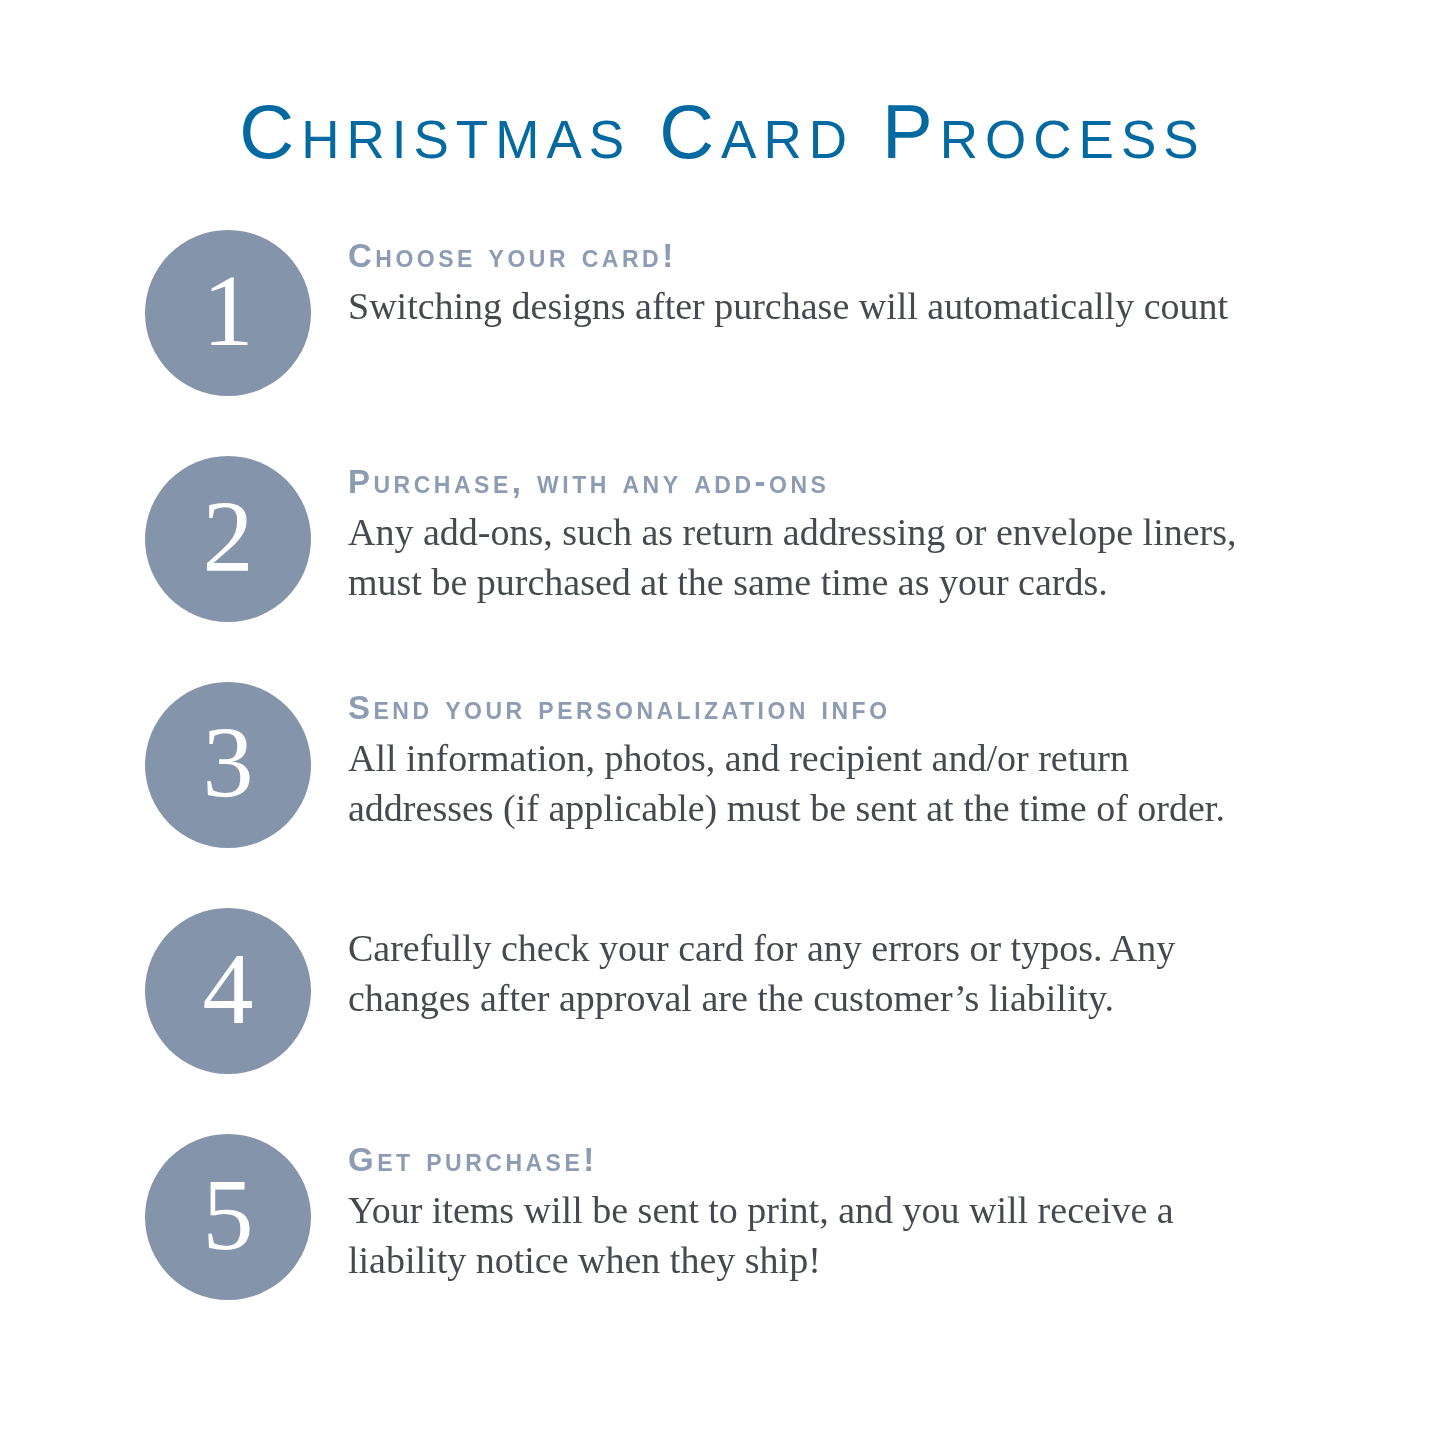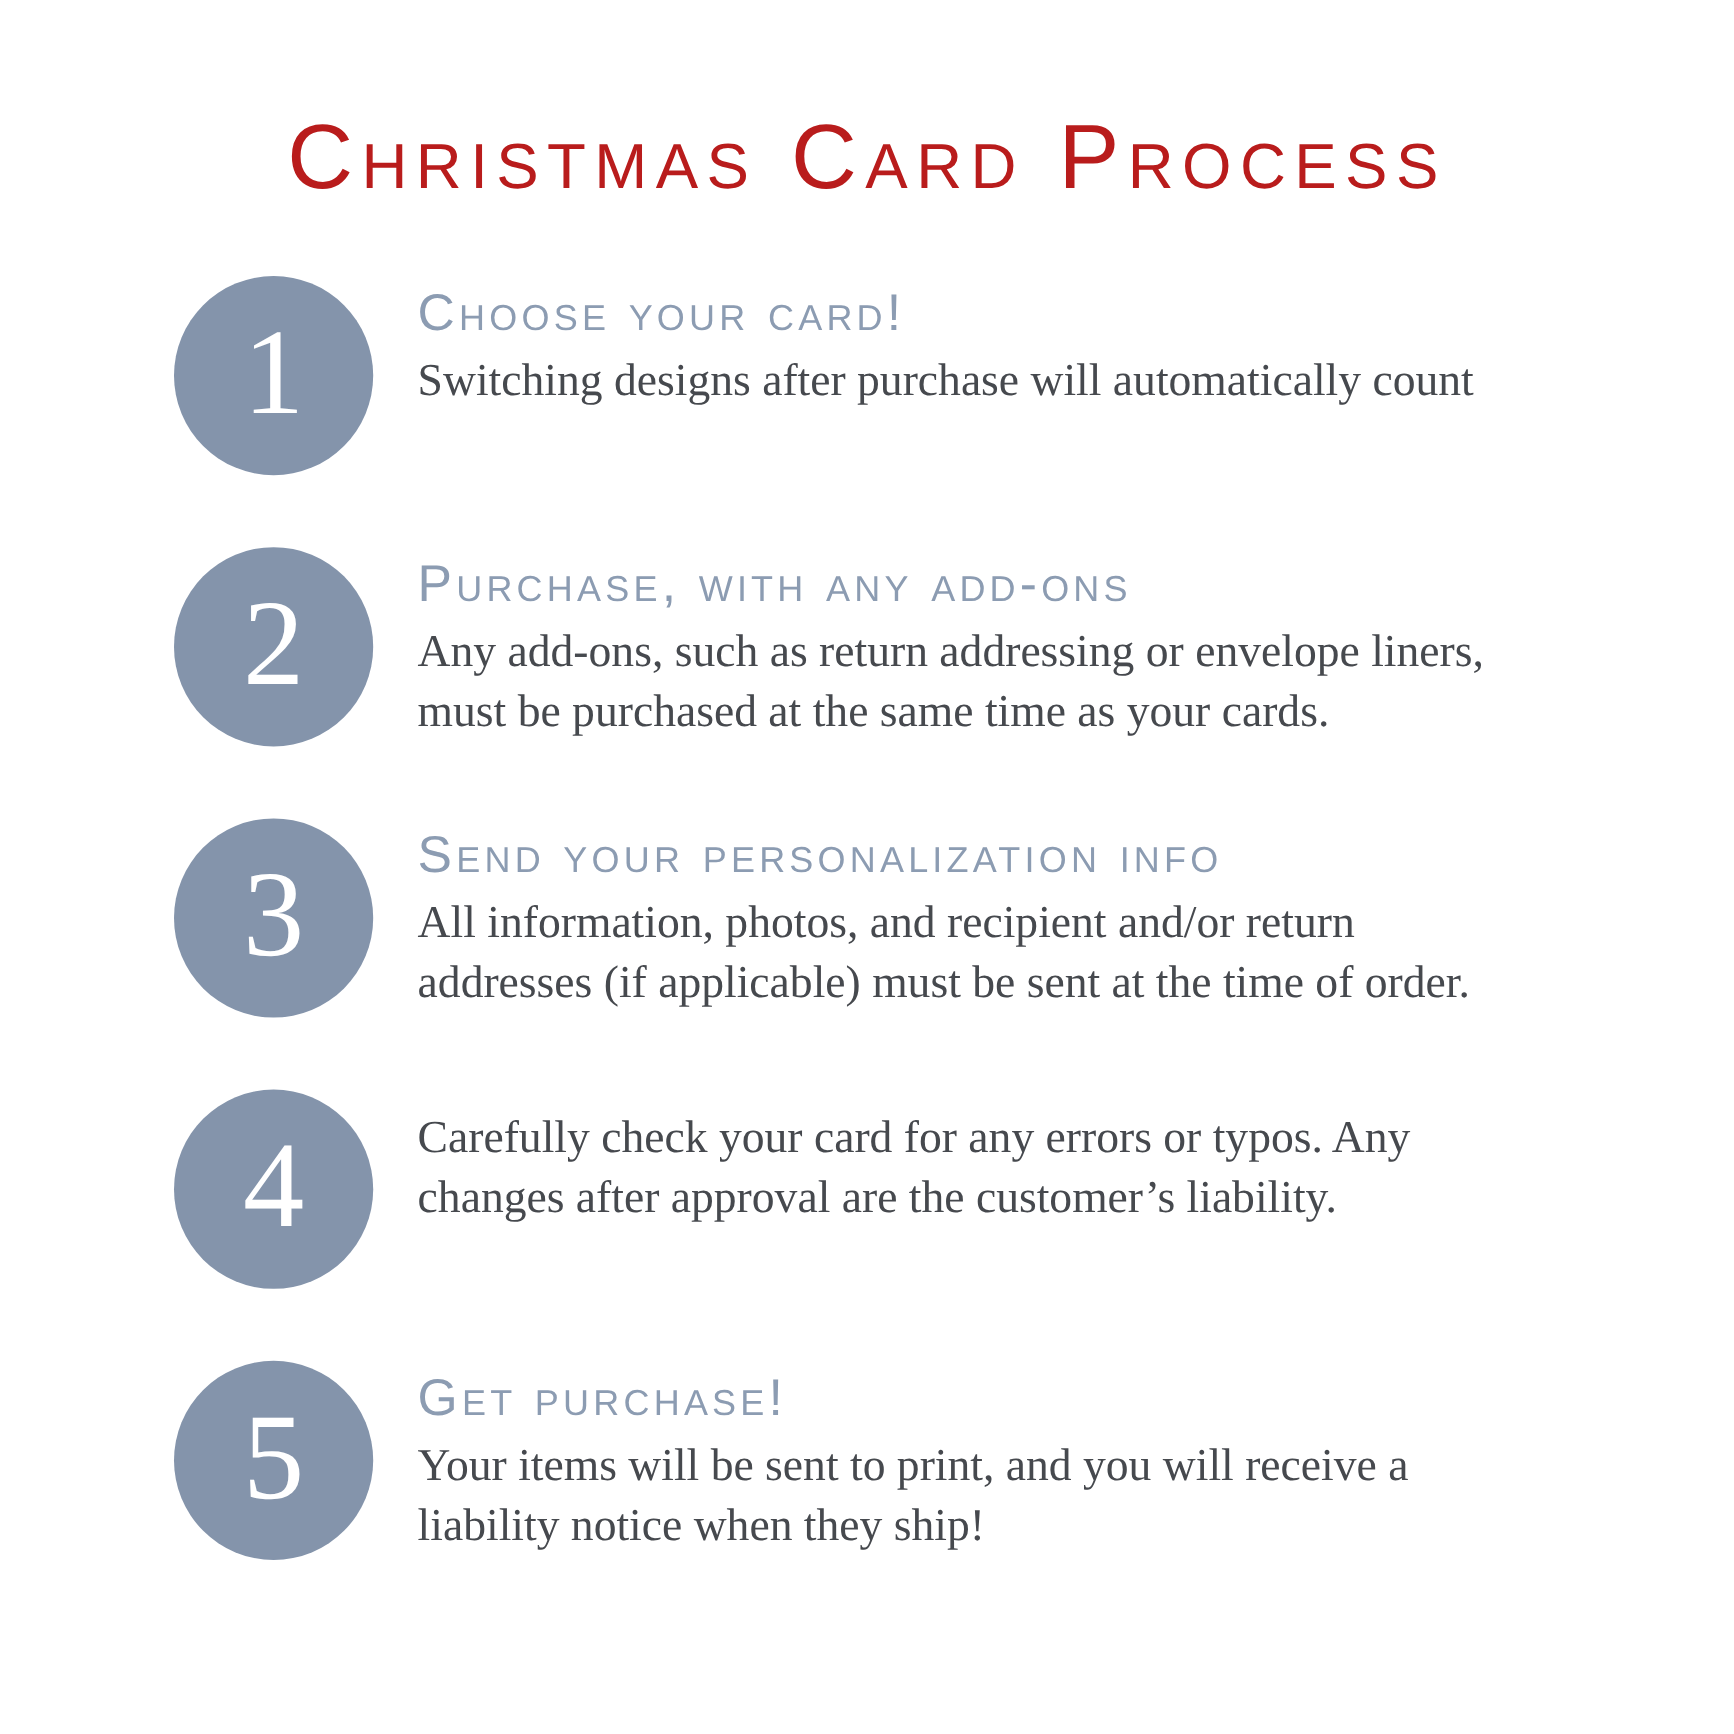--- a/index.html
+++ b/index.html
@@ -19,21 +19,21 @@
     position: absolute;
     top: 88px;
     left: 0;
     width: 100%;
     text-align: center;
     font-family: "Liberation Sans", sans-serif;
     font-variant: small-caps;
     font-weight: 400;
     font-size: 76px;
     letter-spacing: 7px;
-    color: #b91c1c;
+    color: #0369a1;
     white-space: nowrap;
   }
   .steps {
     position: absolute;
     top: 230px;
     left: 145px;
     width: 1175px;
   }
   .step {
     display: flex;
@@ -58,22 +58,22 @@
     transform: translateY(-2px);
   }
   .step-text {
     margin-left: 37px;
     padding-top: 8px;
     min-width: 0;
   }
   .step-heading {
     font-family: "Liberation Sans", sans-serif;
     font-variant: small-caps;
-    font-weight: 400;
-    font-size: 43px;
+    font-weight: 700;
+    font-size: 33px;
     letter-spacing: 3.5px;
     line-height: 1.1;
     color: #8c9cb2;
     white-space: nowrap;
   }
   .step-body {
     margin-top: 7px;
     font-family: "Liberation Serif", serif;
     font-size: 38px;
     line-height: 1.32;

